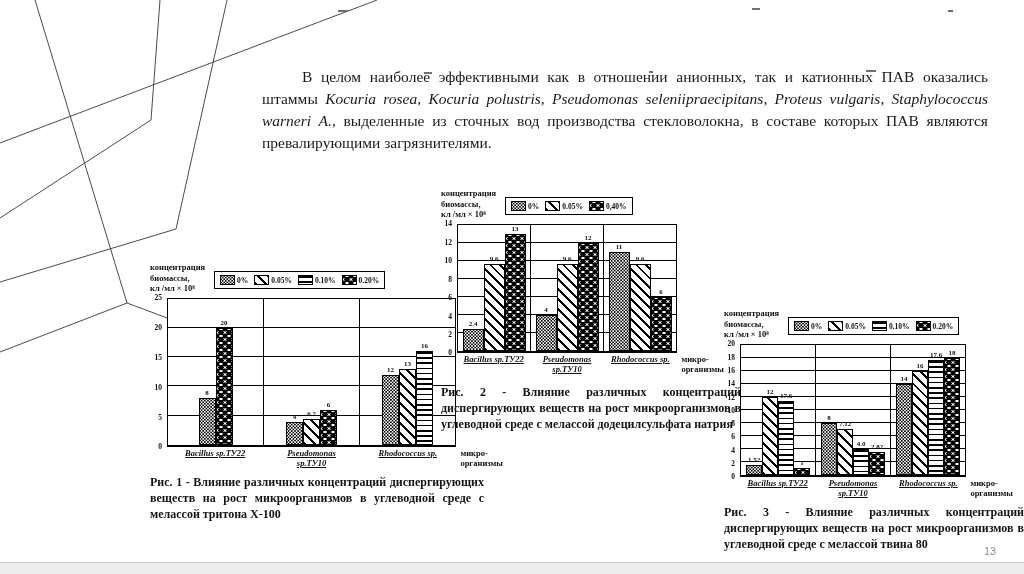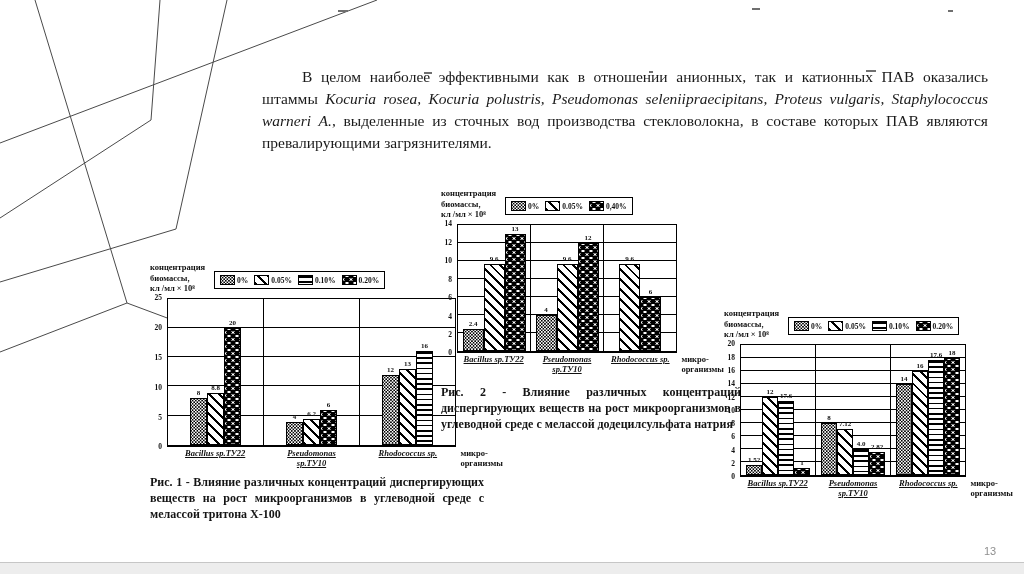--- a/index.html
+++ b/index.html
@@ -138,24 +138,20 @@
         <div class="gridline" style="bottom: 40%;"></div>
         <div class="gridline" style="bottom: 60%;"></div>
         <div class="gridline" style="bottom: 80%;"></div>
         <div class="panels">
           <div class="panel">
             <div class="bar-wrap">
               <span class="bar-label">8</span>
               <div class="bar pat-stipple" style="height: 32%;"></div>
             </div>
             <div class="bar-wrap">
-              <span class="bar-label">8.8</span>
-              <div class="bar pat-diag" style="height: 35.2%;"></div>
-            </div>
-            <div class="bar-wrap">
               <span class="bar-label">20</span>
               <div class="bar pat-diamond" style="height: 80%;"></div>
             </div>
           </div>
           <div class="panel panel-sep">
             <div class="bar-wrap">
               <span class="bar-label">4</span>
               <div class="bar pat-stipple" style="height: 16%;"></div>
             </div>
             <div class="bar-wrap">
@@ -266,20 +262,24 @@
             <div class="bar-wrap">
               <span class="bar-label">9.6</span>
               <div class="bar pat-diag" style="height: 68.5714%;"></div>
             </div>
             <div class="bar-wrap">
               <span class="bar-label">12</span>
               <div class="bar pat-diamond" style="height: 85.7143%;"></div>
             </div>
           </div>
           <div class="panel panel-sep">
+            <div class="bar-wrap">
+              <span class="bar-label">11</span>
+              <div class="bar pat-stipple" style="height: 78.5714%;"></div>
+            </div>
             <div class="bar-wrap">
               <span class="bar-label">9.6</span>
               <div class="bar pat-diag" style="height: 68.5714%;"></div>
             </div>
             <div class="bar-wrap">
               <span class="bar-label">6</span>
               <div class="bar pat-diamond" style="height: 42.8571%;"></div>
             </div>
           </div>
         </div>
@@ -421,16 +421,17 @@
         <div>sp.ТУ10</div>
       </div>
       <div class="xcell">
         <div>Rhodococcus sp.</div>
       </div>
       <div class="micro">
         <div>микро-</div>
         <div>организмы</div>
       </div>
   </div>
+  <div class="caption">Рис. 3 - Влияние различных концентраций диспергирующих веществ на рост микроорганизмов в углеводной среде с мелассой твина 80</div>
 </div>
 
 <div class="bottom-strip"></div>
 <div class="page-num">13</div>
 
 </body></html>

